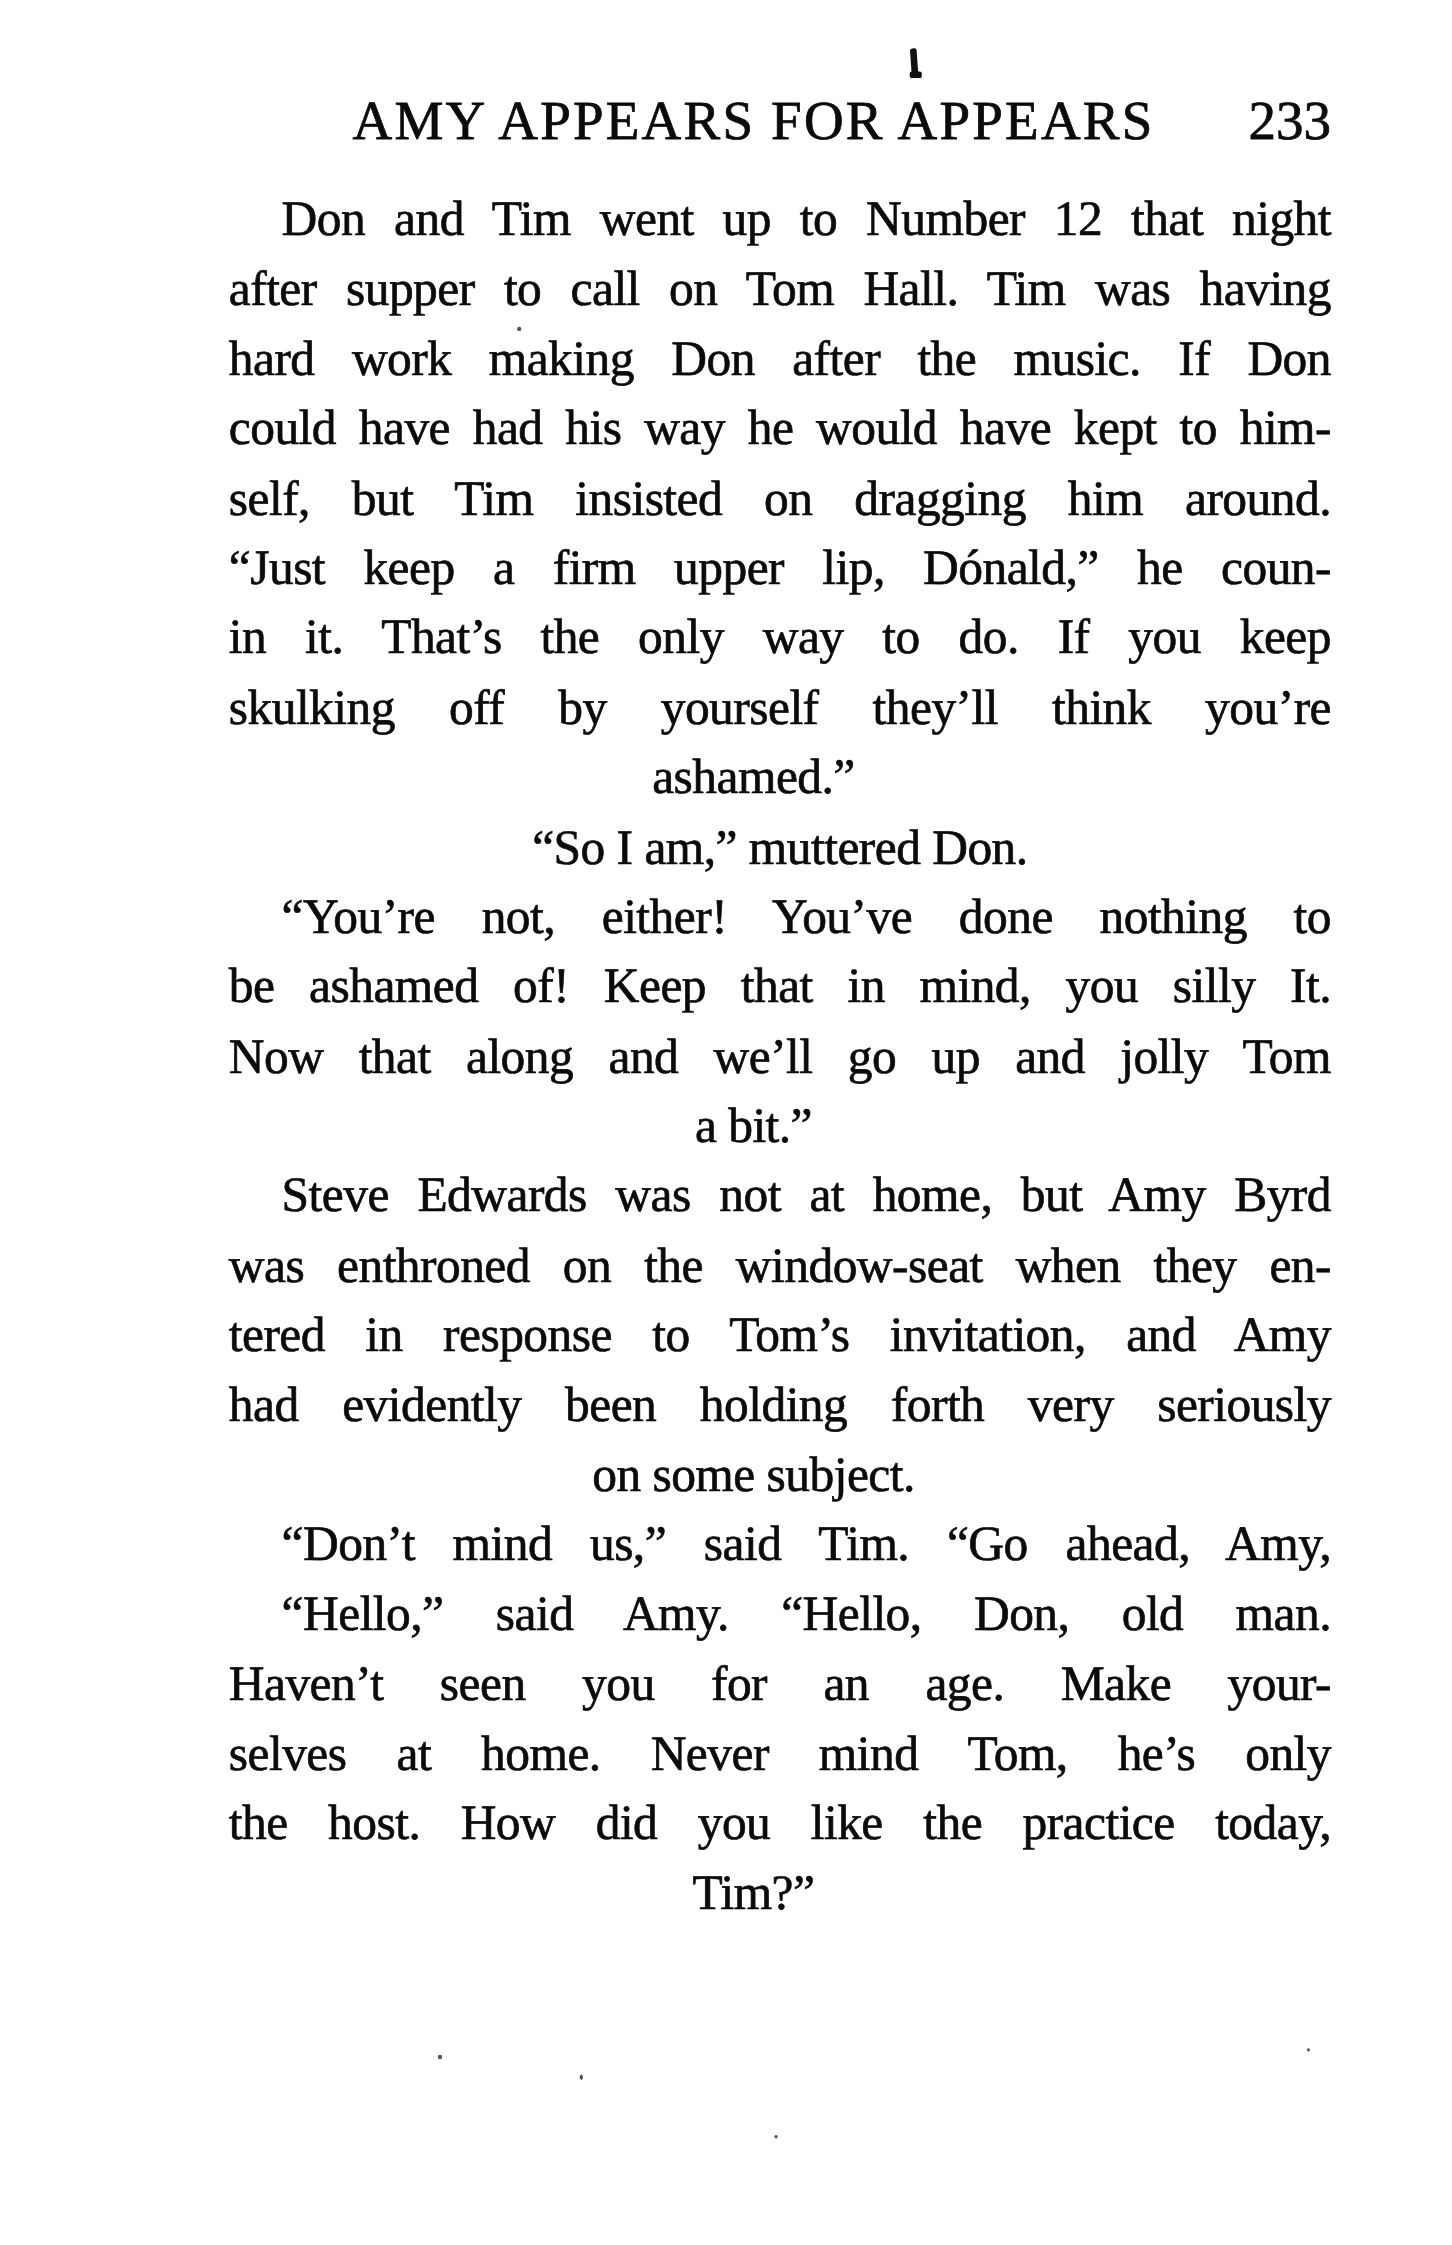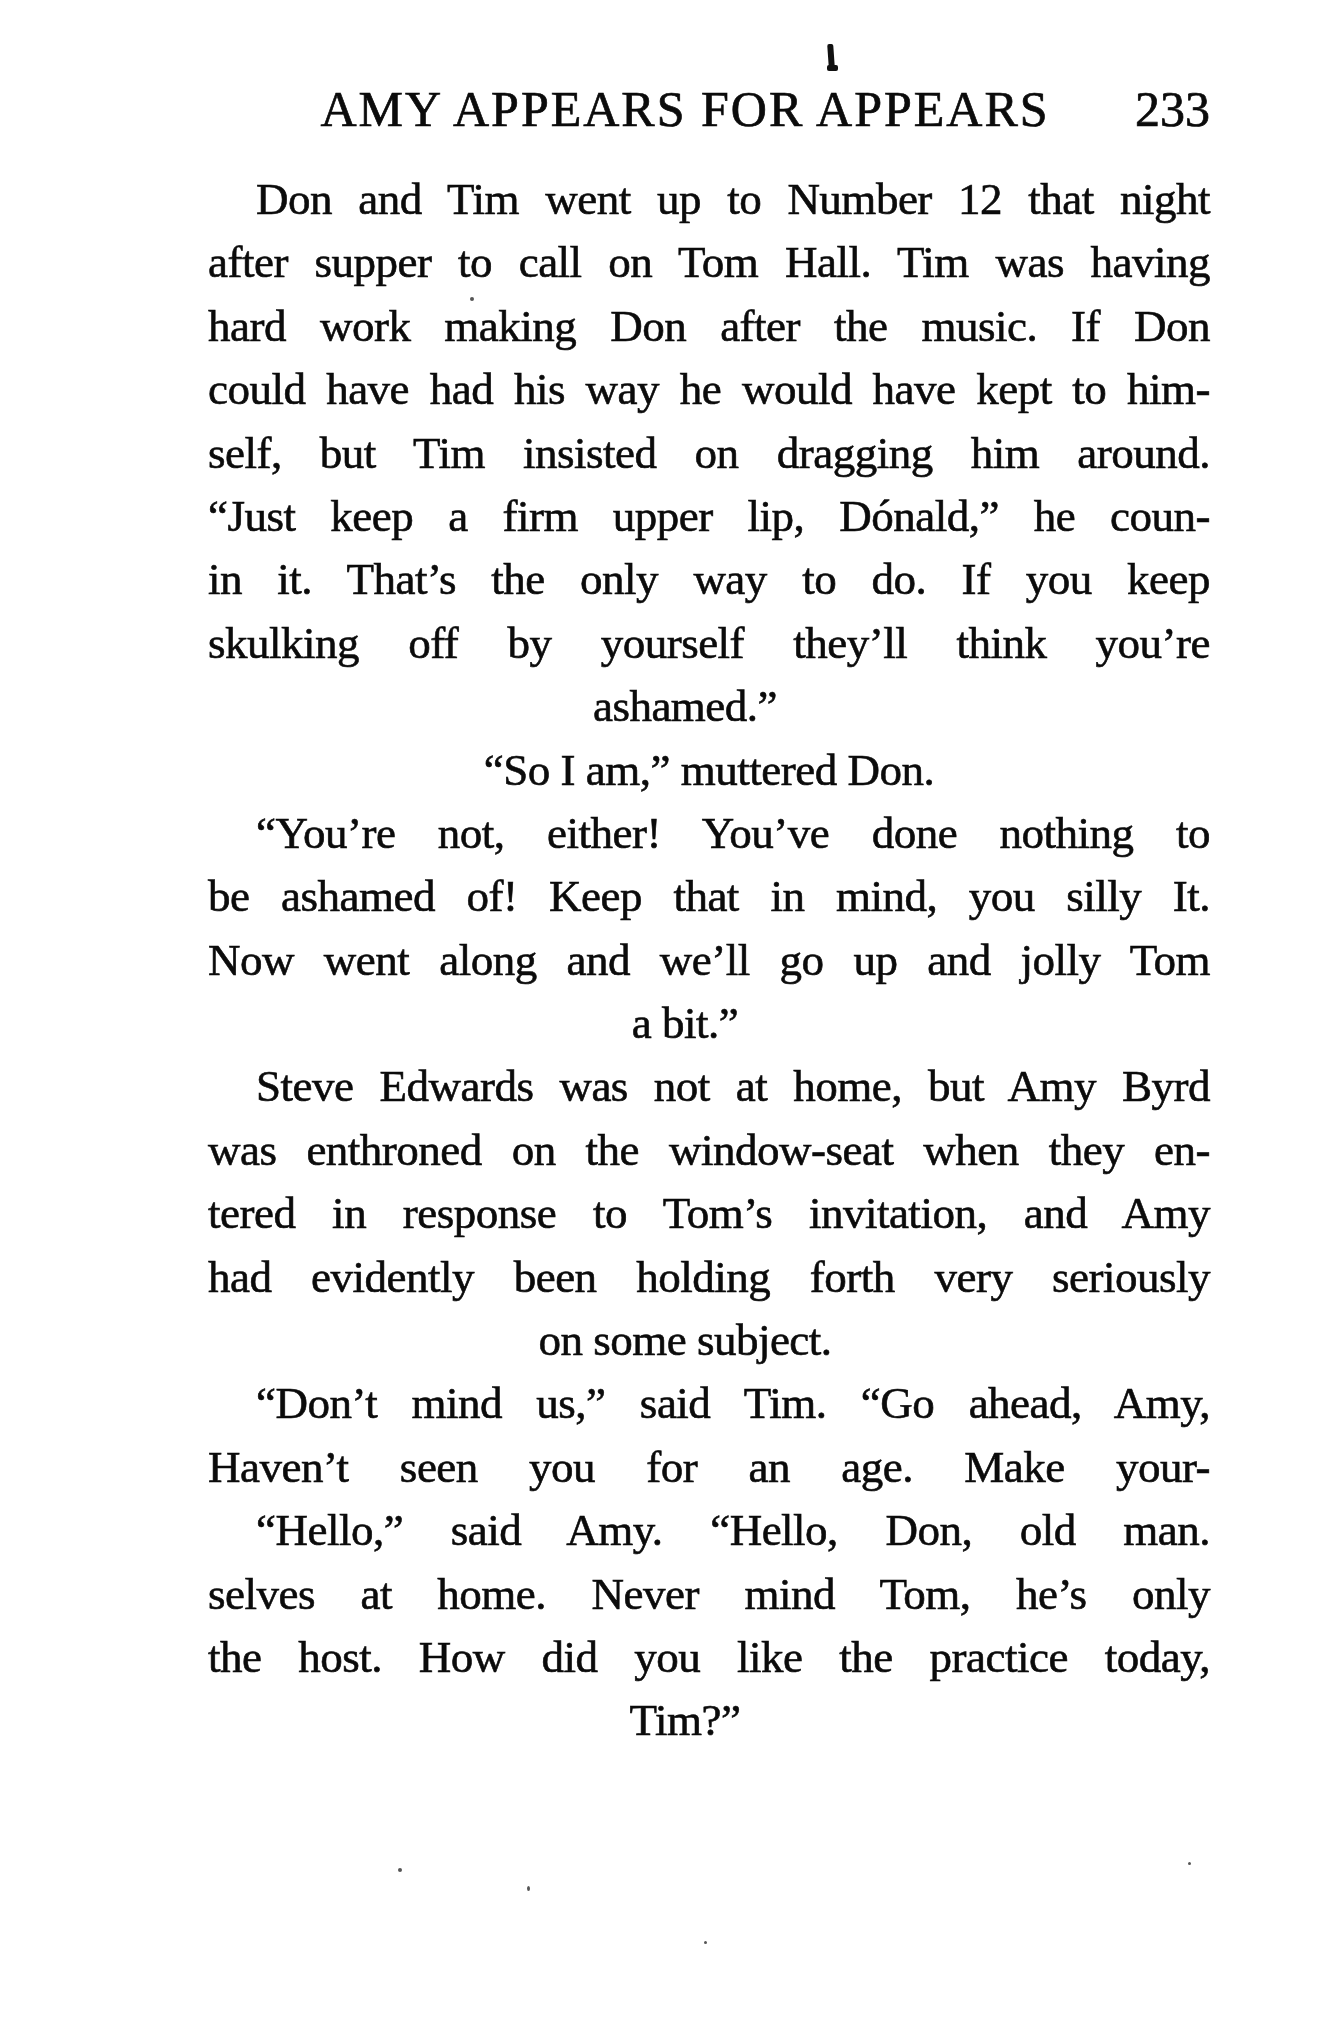--- a/index.html
+++ b/index.html
@@ -77,30 +77,30 @@
       <div class="line justify">hard work making Don after the music.  If Don</div>
       <div class="line justify">could have had his way he would have kept to him-</div>
       <div class="line justify">self, but Tim insisted on dragging him around.</div>
       <div class="line justify">“Just keep a firm upper lip, Dónald,” he coun-</div>
       <div class="line justify">in it.  That’s the only way to do.  If you keep</div>
       <div class="line justify">skulking off by yourself they’ll think you’re</div>
       <div class="line">ashamed.”</div>
       <div class="line indent">“So I am,” muttered Don.</div>
       <div class="line indent justify">“You’re not, either!  You’ve done nothing to</div>
       <div class="line justify">be ashamed of!  Keep that in mind, you silly It.</div>
-      <div class="line justify">Now went along and we’ll go up and jolly Tom</div>
+      <div class="line justify">Now that along and we’ll go up and jolly Tom</div>
       <div class="line">a bit.”</div>
       <div class="line indent justify">Steve Edwards was not at home, but Amy Byrd</div>
       <div class="line justify">was enthroned on the window-seat when they en-</div>
       <div class="line justify">tered in response to Tom’s invitation, and Amy</div>
       <div class="line justify">had evidently been holding forth very seriously</div>
       <div class="line">on some subject.</div>
       <div class="line indent justify">“Don’t mind us,” said Tim.  “Go ahead, Amy,</div>
+      <div class="line indent justify">“Hello,” said Amy.  “Hello, Don, old man.</div>
       <div class="line justify">Haven’t seen you for an age.  Make your-</div>
-      <div class="line indent justify">“Hello,” said Amy.  “Hello, Don, old man.</div>
       <div class="line justify">selves at home.  Never mind Tom, he’s only</div>
       <div class="line justify">the host.  How did you like the practice today,</div>
       <div class="line">Tim?”</div>
     </div>
 
   <div class="ink-blot">
     <span class="stem"></span>
     <span class="foot"></span>
   </div>
 

